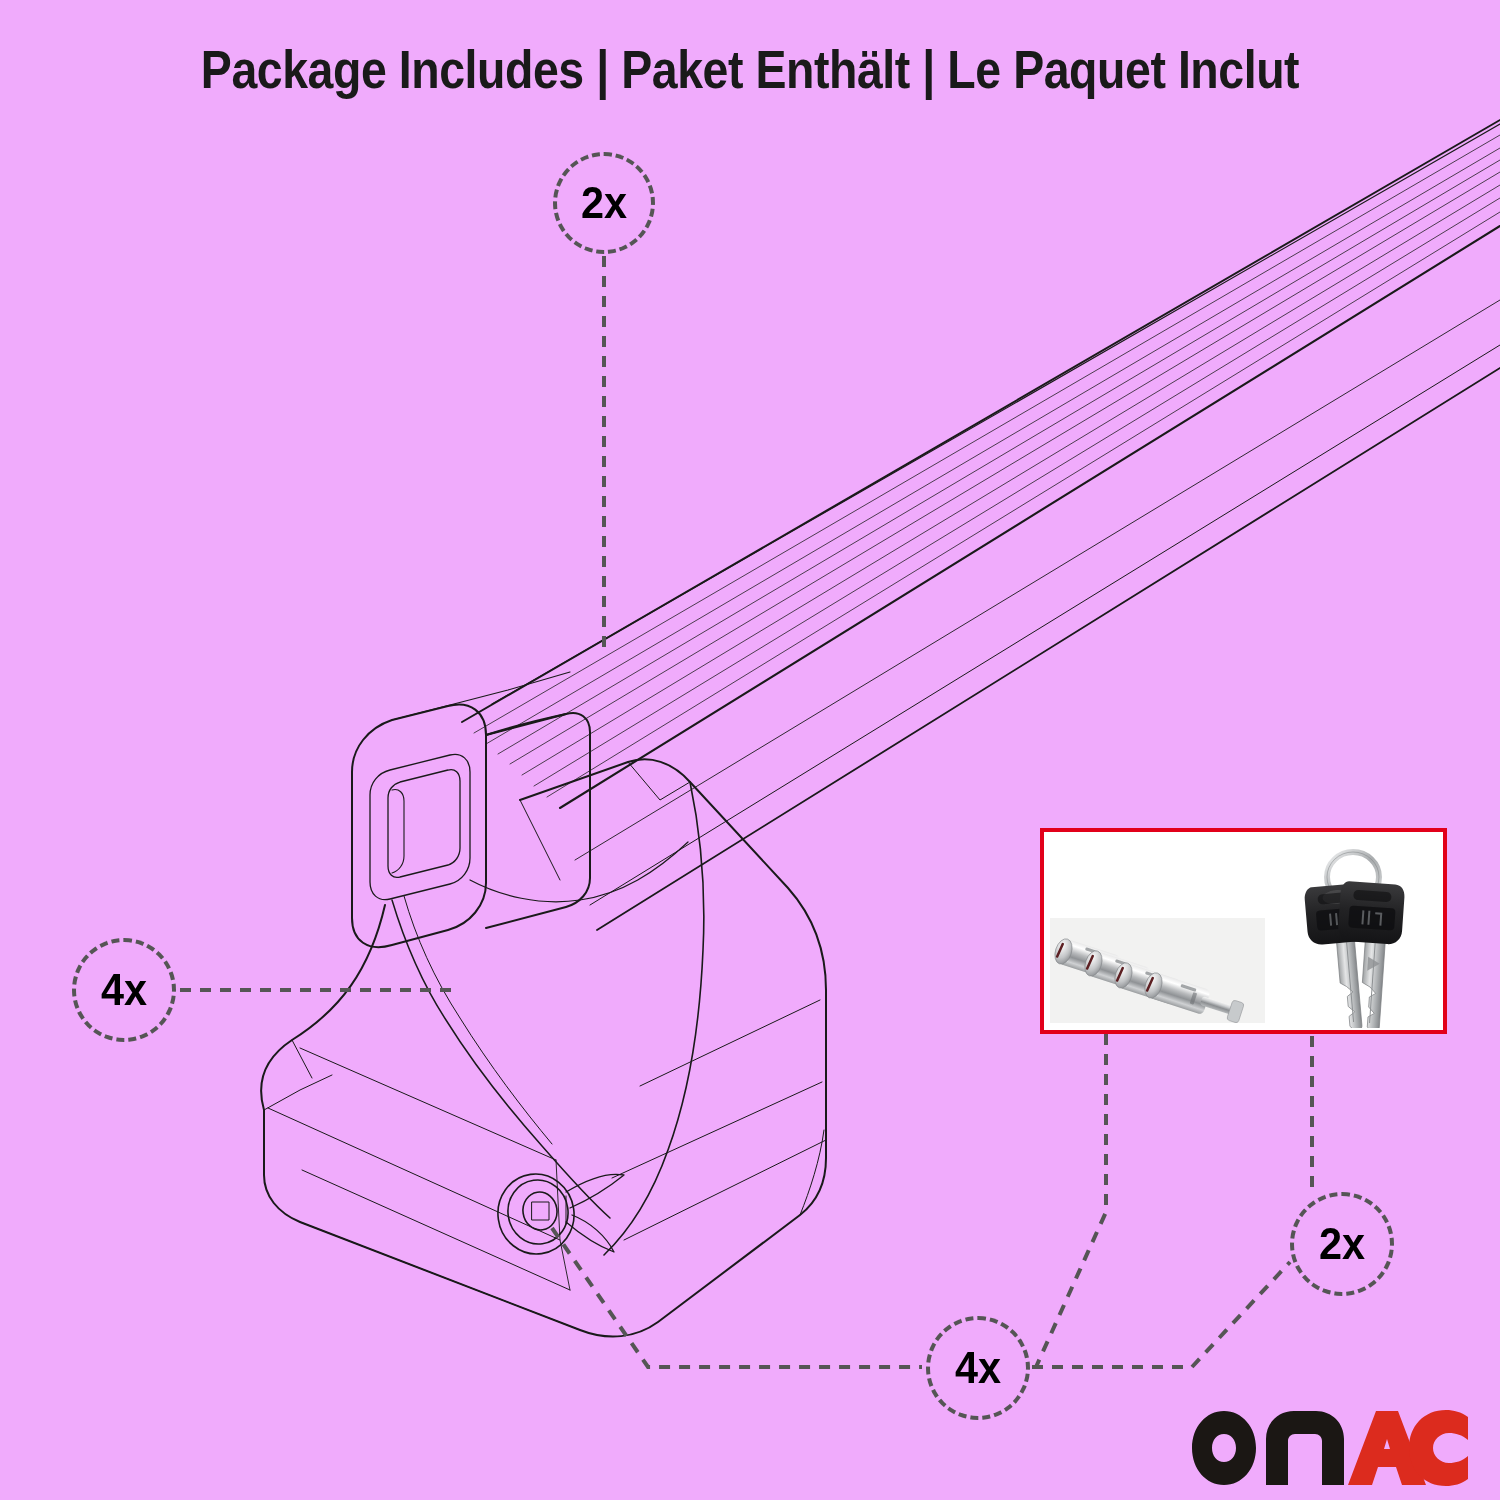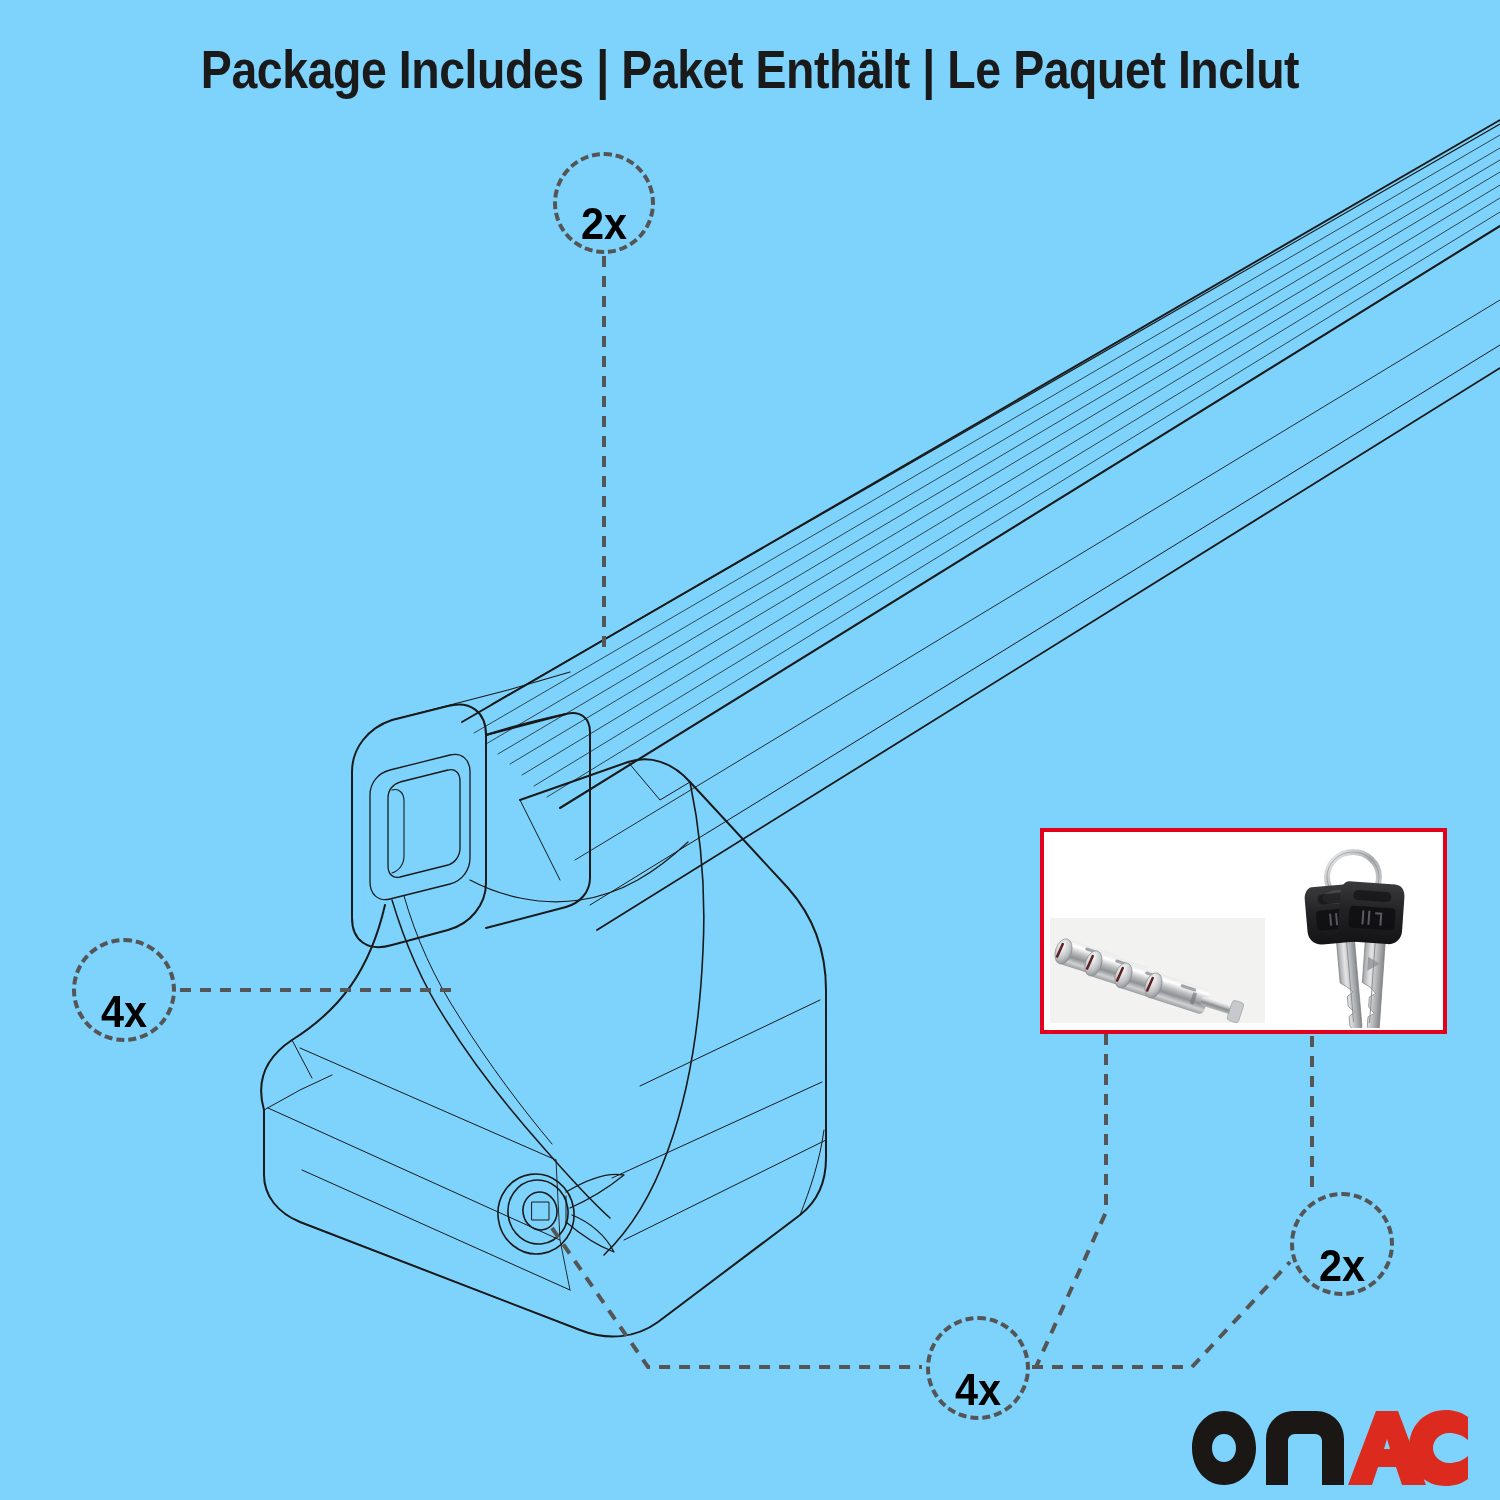--- a/index.html
+++ b/index.html
@@ -1,38 +1,38 @@
 <!DOCTYPE html>
 <html><head>
 <meta charset="utf-8">
 <style>
   html,body{margin:0;padding:0;background:#fff;}
   body{width:1500px;height:1500px;position:relative;overflow:hidden;
        font-family:"Liberation Sans",sans-serif;}
 
-  #stage{position:absolute;left:0;top:0;width:1500px;height:1500px;background:#7dd3fc;}
+  #stage{position:absolute;left:0;top:0;width:1500px;height:1500px;background:#f0abfc;}
 
   
   .title{
     position:absolute;left:0;top:38px;width:1500px;text-align:center;
     font-size:54px;font-weight:700;color:#1a1a1a;
     font-family:"Liberation Sans",sans-serif;
     letter-spacing:-0.5px;
     transform:scaleX(0.86);transform-origin:center top;
     white-space:nowrap;
   }
 
   
   svg.layer{position:absolute;left:0;top:0;width:1500px;height:1500px;overflow:visible;}
 
   
   .badge{
     position:absolute;border-radius:50%;
     border:4px dashed #555;
-    display:flex;align-items:flex-end;justify-content:center;
+    display:flex;align-items:center;justify-content:center;
     font-weight:700;color:#000;background:transparent;
     box-sizing:border-box;
   }
   .badge span{display:block;transform:scaleX(0.92);}
 
   #badge-bar{left:553px;top:152px;width:102px;height:102px;font-size:45px;}
   #badge-foot{left:72px;top:938px;width:104px;height:104px;font-size:45px;}
   #badge-lock{left:926px;top:1316px;width:104px;height:104px;font-size:45px;}
   #badge-key{left:1290px;top:1192px;width:104px;height:104px;font-size:45px;}
 

